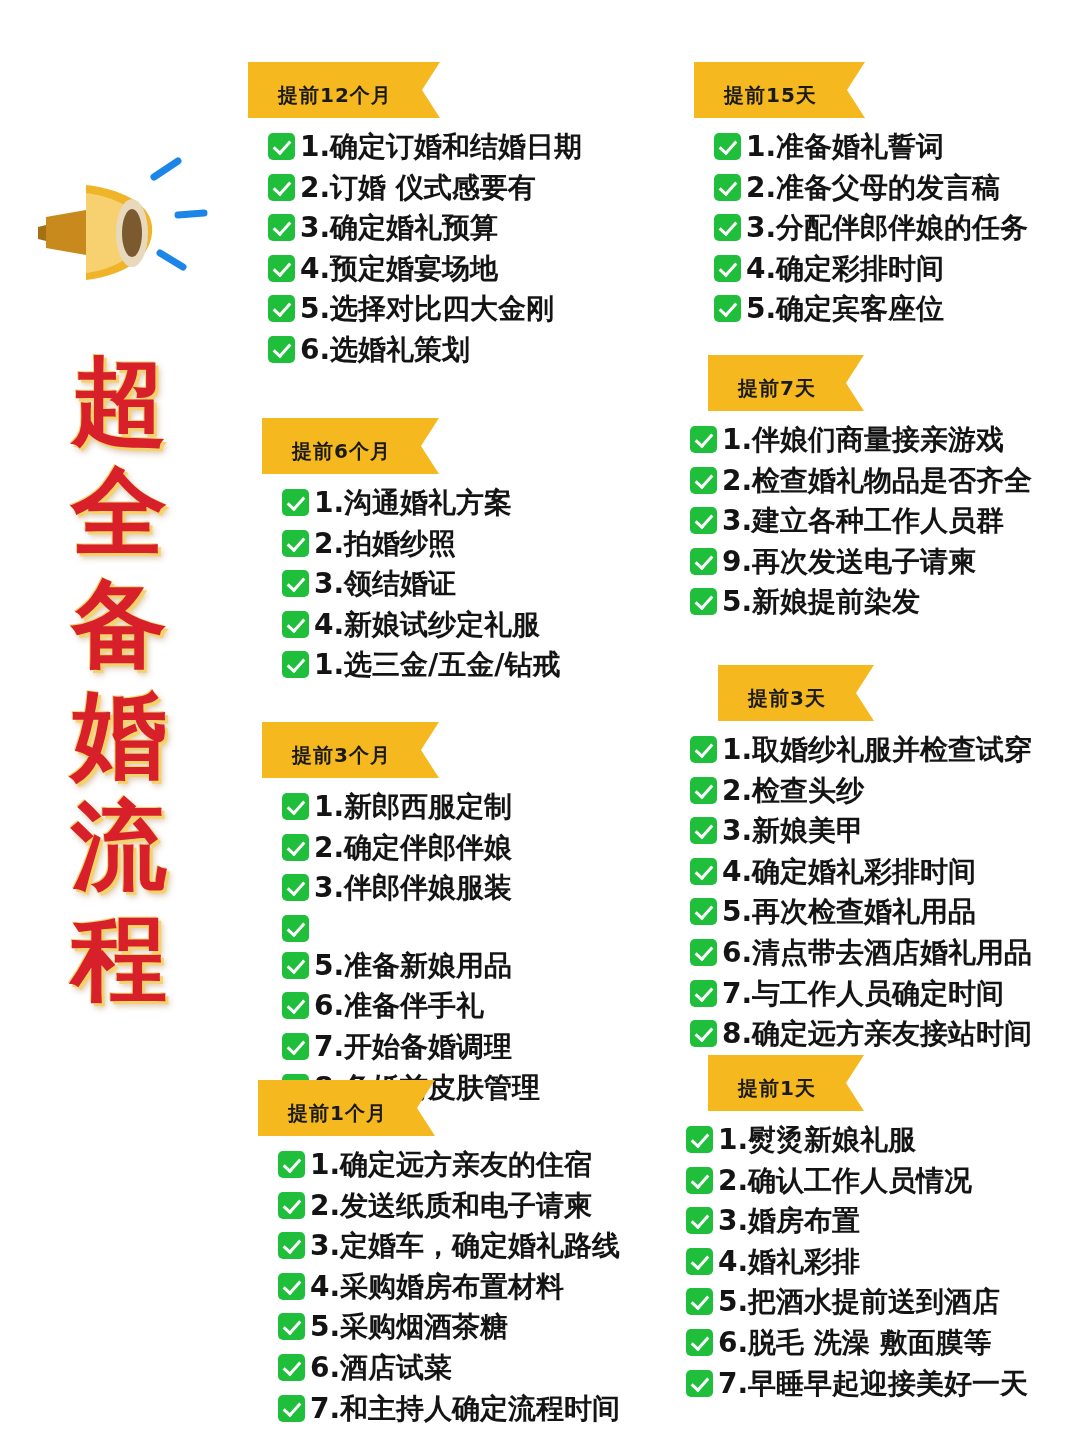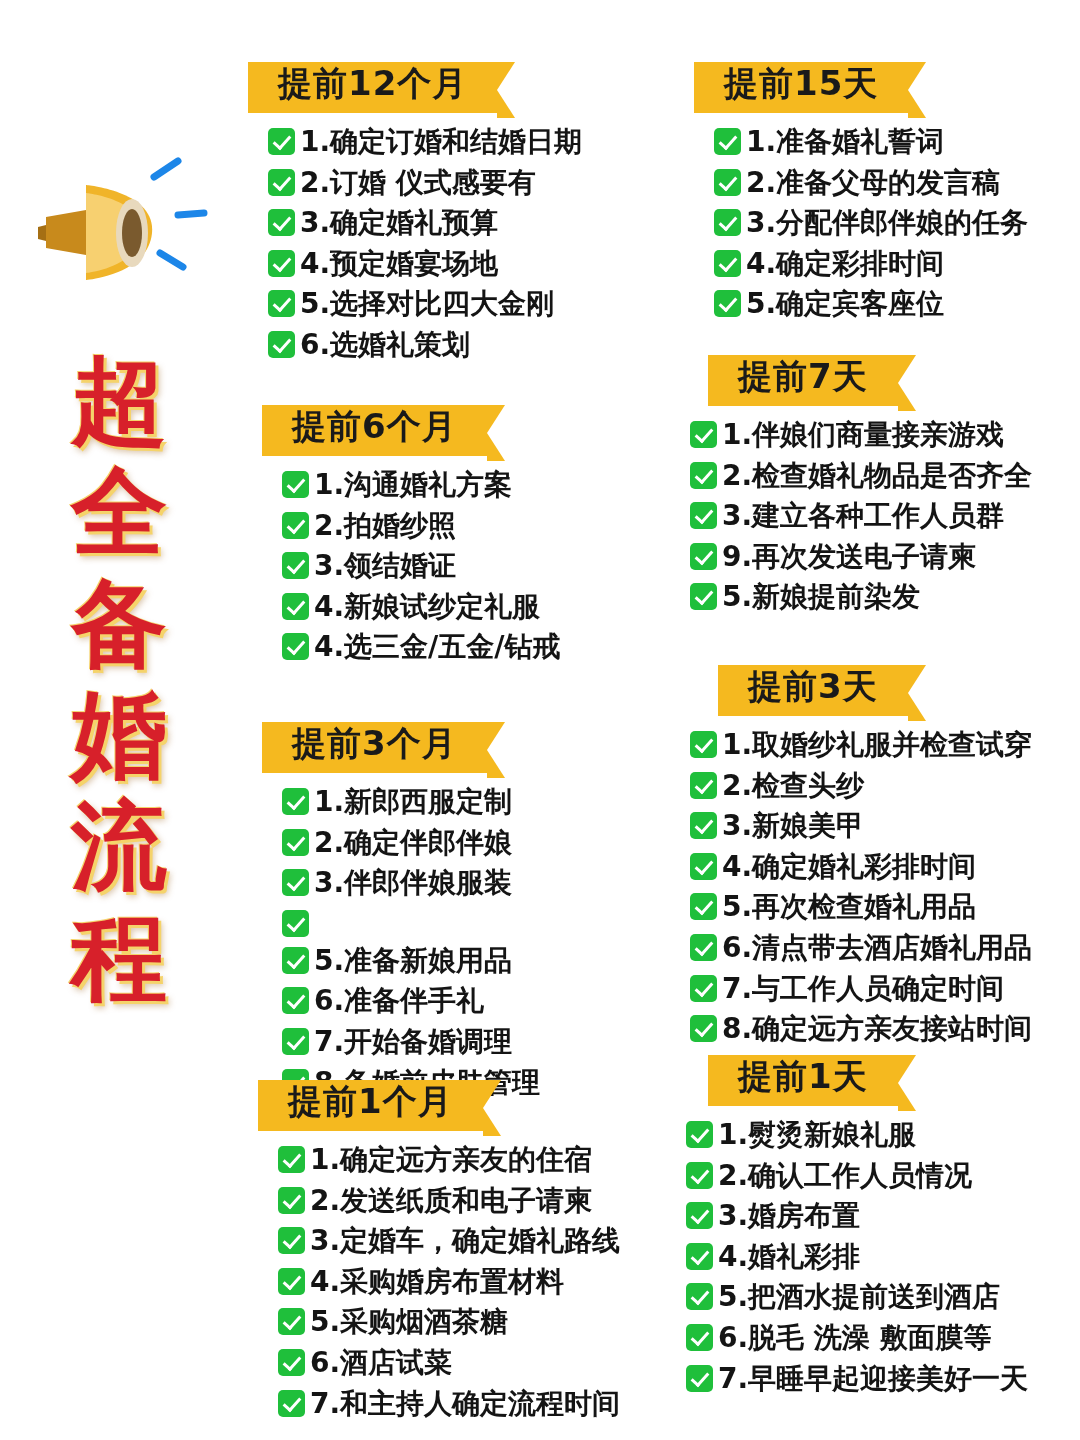--- a/index.html
+++ b/index.html
@@ -68,23 +68,23 @@
 
   .block { position: absolute; }
 
   
   .banner {
     position: relative;
     display: inline-block;
     background: #f5b91f;
     color: #1a1a1a;
     font-weight: bold;
-    font-size: 34px;
+    font-size: 20px;
     line-height: 1;
-    padding: 4px 30px 13px 30px;
+    padding: 23px 30px 13px 30px;
     letter-spacing: 1px;
     font-family: "DejaVu Sans", "Liberation Sans", sans-serif;
     white-space: nowrap;
   }
   .banner::after {
     content: "";
     position: absolute;
     right: -18px;
     top: 0;
     width: 0;
@@ -196,21 +196,21 @@
             <span class="check"></span>
             <span class="itm-text">5.选择对比四大金刚</span>
           </li>
         <li>
             <span class="check"></span>
             <span class="itm-text">6.选婚礼策划</span>
           </li>
       </ul>
     </div>
 
-    <div class="block" style="top:405px; left:30px;">
+    <div class="block" style="top:418px; left:30px;">
       <div class="banner-wrap">
         <div class="banner">提前6个月</div>
       </div>
       <ul class="items">
         <li>
             <span class="check"></span>
             <span class="itm-text">1.沟通婚礼方案</span>
           </li>
         <li>
             <span class="check"></span>
@@ -219,21 +219,21 @@
         <li>
             <span class="check"></span>
             <span class="itm-text">3.领结婚证</span>
           </li>
         <li>
             <span class="check"></span>
             <span class="itm-text">4.新娘试纱定礼服</span>
           </li>
         <li>
             <span class="check"></span>
-            <span class="itm-text">4.选三金/五金/钻戒</span>
+            <span class="itm-text">1.选三金/五金/钻戒</span>
           </li>
       </ul>
     </div>
 
     <div class="block" style="top:690px; left:30px;margin-top:32px;">
       <div class="banner-wrap">
         <div class="banner">提前3个月</div>
       </div>
       <ul class="items">
         <li>

